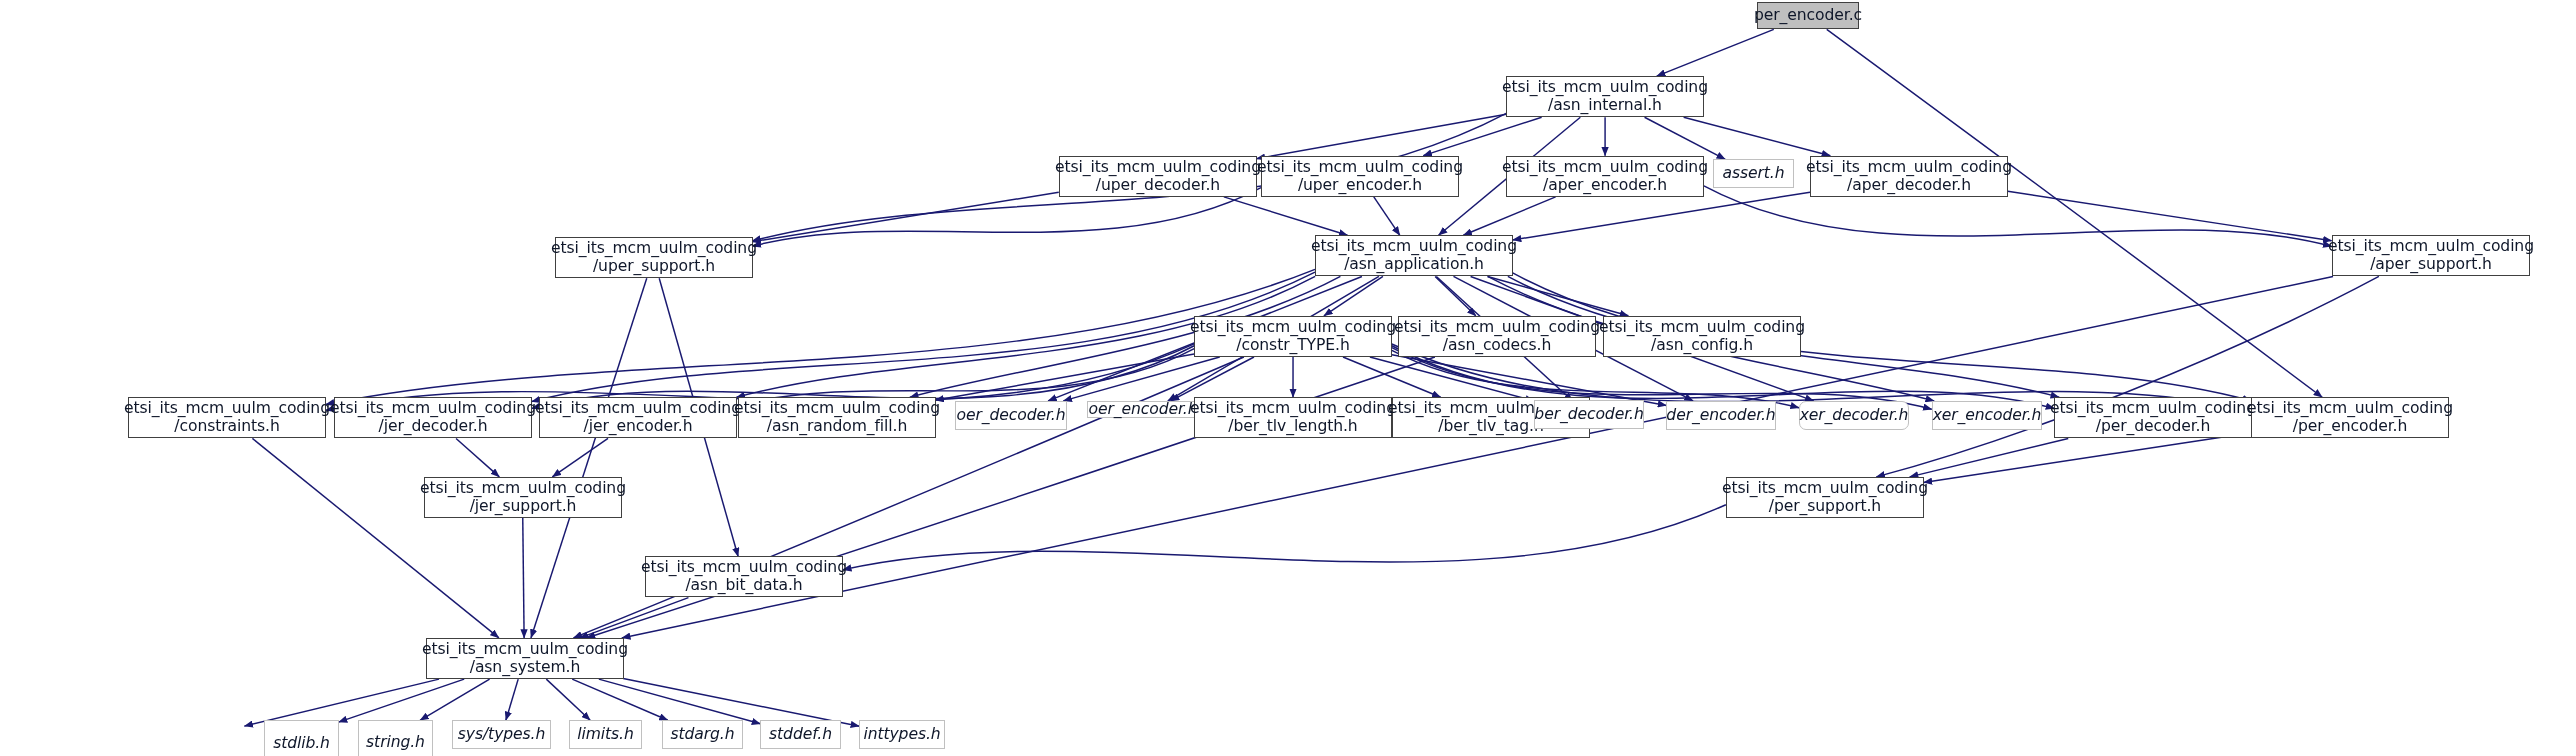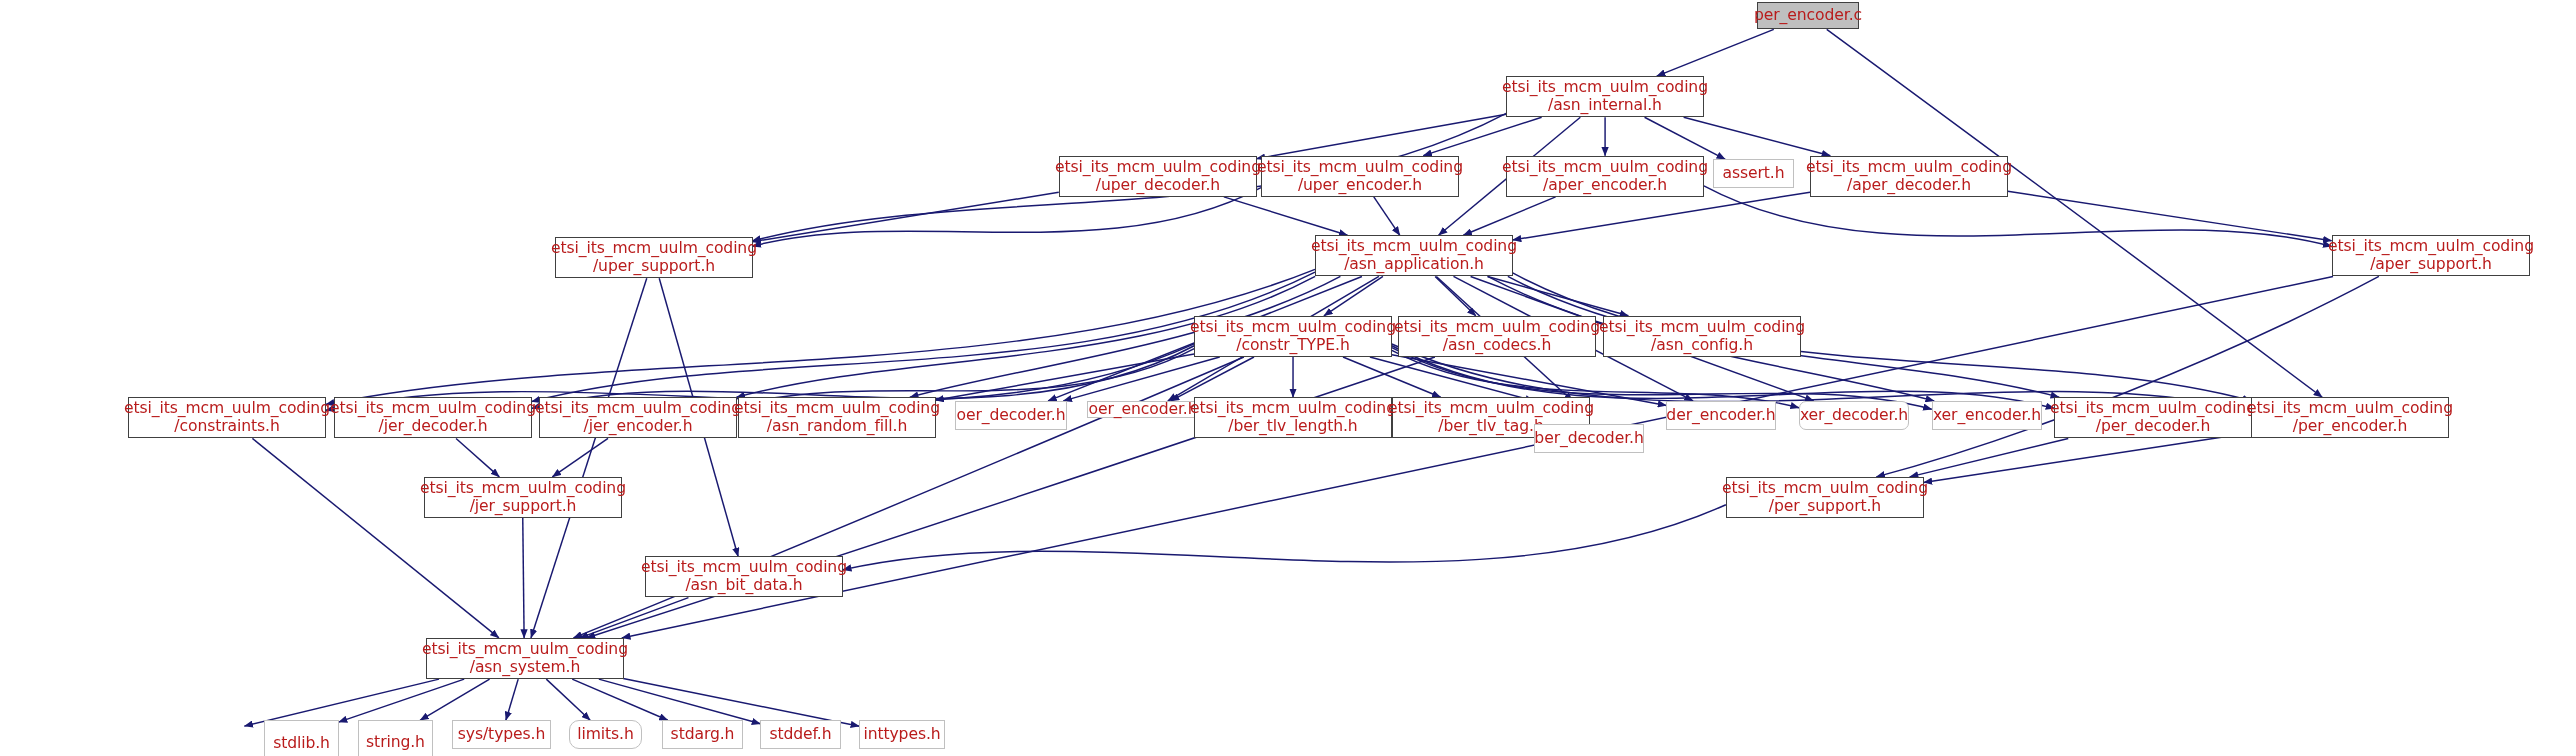--- a/index.html
+++ b/index.html
@@ -13,34 +13,35 @@
   }
   #edges{position:absolute;left:0;top:0;width:2576px;height:757px;pointer-events:none;}
   .node{
     position:absolute;
     box-sizing:border-box;
     display:flex;
     align-items:center;
     justify-content:center;
     text-align:center;
     line-height:1.12;
-    color:#b91c1c;
+    color:#0f172a;
     white-space:pre-line;
     background:#ffffff;
     border:0.9px solid #404040;
     font-size:15.6px;
     letter-spacing:-0.1px;
   }
   .node.root{
     background:#bfbfbf;
     border:0.9px solid #404040;
   }
   .node.sys{
     border:0.9px solid #c0c0c0;
     background:#ffffff;
+    font-style:italic;
   }
   .node.big{border-width:1.8px;}
 </style>
 </head>
 <body>
 
 <div id="canvas">
   <svg id="edges" xmlns="http://www.w3.org/2000/svg" viewBox="0 0 2815 827" width="2576" height="757">
     <defs>
       <marker id="arrow" markerWidth="10" markerHeight="8" refX="9.5" refY="4" orient="auto" markerUnits="userSpaceOnUse">
@@ -150,39 +151,39 @@
       <div class="node big" style="left: 539px; top: 397px; width: 198px; height: 41px;">etsi_its_mcm_uulm_coding
 /jer_encoder.h</div>
       <div class="node big" style="left: 738px; top: 397px; width: 198px; height: 41px;">etsi_its_mcm_uulm_coding
 /asn_random_fill.h</div>
       <div class="node sys" style="left: 955px; top: 401px; width: 112px; height: 29px;">oer_decoder.h</div>
       <div class="node sys" style="left: 1087px; top: 401px; width: 112px; height: 17px;">oer_encoder.h</div>
       <div class="node big" style="left: 1194px; top: 397px; width: 198px; height: 41px;">etsi_its_mcm_uulm_coding
 /ber_tlv_length.h</div>
       <div class="node big" style="left: 1392px; top: 397px; width: 198px; height: 41px;">etsi_its_mcm_uulm_coding
 /ber_tlv_tag.h</div>
-      <div class="node sys" style="left: 1534px; top: 424px; width: 110px; height: 29px;">ber_decoder.h</div>
+      <div class="node sys" style="left: 1534px; top: 400px; width: 110px; height: 29px;">ber_decoder.h</div>
       <div class="node sys" style="left: 1666px; top: 401px; width: 110px; height: 29px;">der_encoder.h</div>
       <div class="node sys" style="left: 1799px; top: 401px; width: 110px; height: 29px; border-radius: 7px;">xer_decoder.h</div>
       <div class="node sys" style="left: 1932px; top: 401px; width: 110px; height: 29px;">xer_encoder.h</div>
       <div class="node big" style="left: 2054px; top: 397px; width: 198px; height: 41px;">etsi_its_mcm_uulm_coding
 /per_decoder.h</div>
       <div class="node big" style="left: 2251px; top: 397px; width: 198px; height: 41px;">etsi_its_mcm_uulm_coding
 /per_encoder.h</div>
       <div class="node" style="left: 424px; top: 477px; width: 198px; height: 41px;">etsi_its_mcm_uulm_coding
 /jer_support.h</div>
       <div class="node" style="left: 1726px; top: 477px; width: 198px; height: 41px;">etsi_its_mcm_uulm_coding
 /per_support.h</div>
       <div class="node big" style="left: 645px; top: 556px; width: 198px; height: 41px;">etsi_its_mcm_uulm_coding
 /asn_bit_data.h</div>
       <div class="node big" style="left: 426px; top: 638px; width: 198px; height: 41px;">etsi_its_mcm_uulm_coding
 /asn_system.h</div>
       <div class="node sys" style="left: 171px; top: 756px; width: 73px; height: 29px;">stdio.h</div>
       <div class="node sys" style="left: 264px; top: 720px; width: 75px; height: 47px;">stdlib.h</div>
       <div class="node sys" style="left: 358px; top: 720px; width: 75px; height: 45px;">string.h</div>
       <div class="node sys" style="left: 452px; top: 720px; width: 99px; height: 29px;">sys/types.h</div>
-      <div class="node sys" style="left: 569px; top: 720px; width: 73px; height: 29px; border-radius: 10px;">limits.h</div>
+      <div class="node sys" style="left: 569px; top: 720px; width: 73px; height: 29px;">limits.h</div>
       <div class="node sys" style="left: 662px; top: 720px; width: 81px; height: 29px;">stdarg.h</div>
       <div class="node sys" style="left: 760px; top: 720px; width: 81px; height: 29px;">stddef.h</div>
       <div class="node sys" style="left: 859px; top: 720px; width: 86px; height: 29px;">inttypes.h</div>
     </div>
 </div>
 
 
 </body></html>

